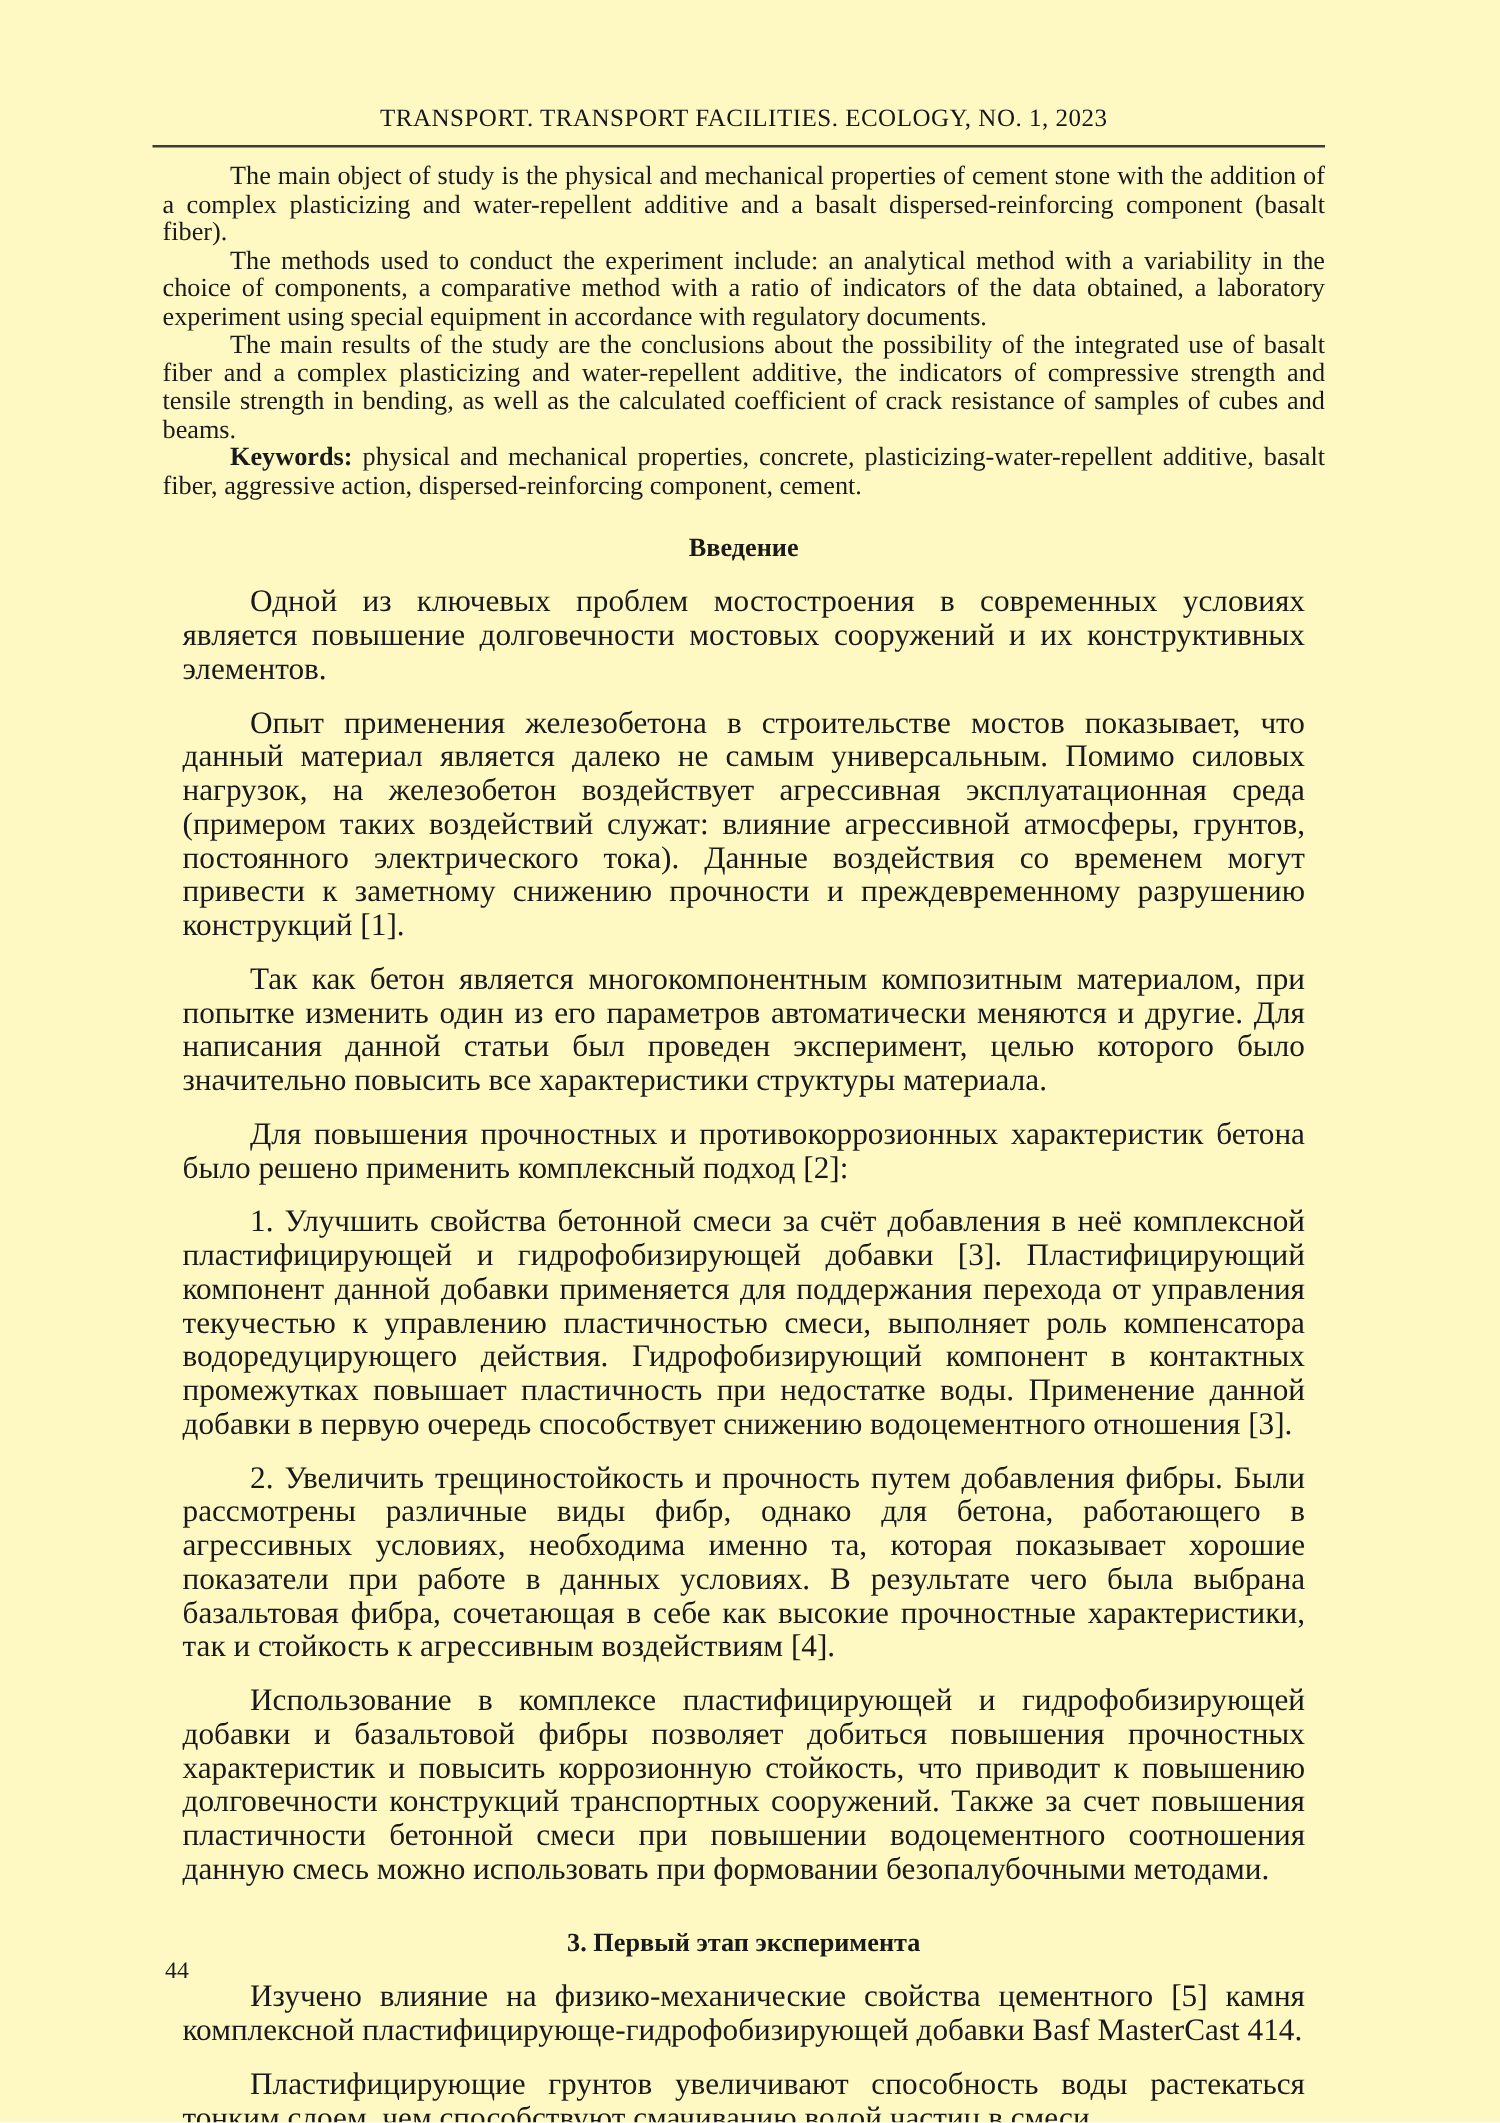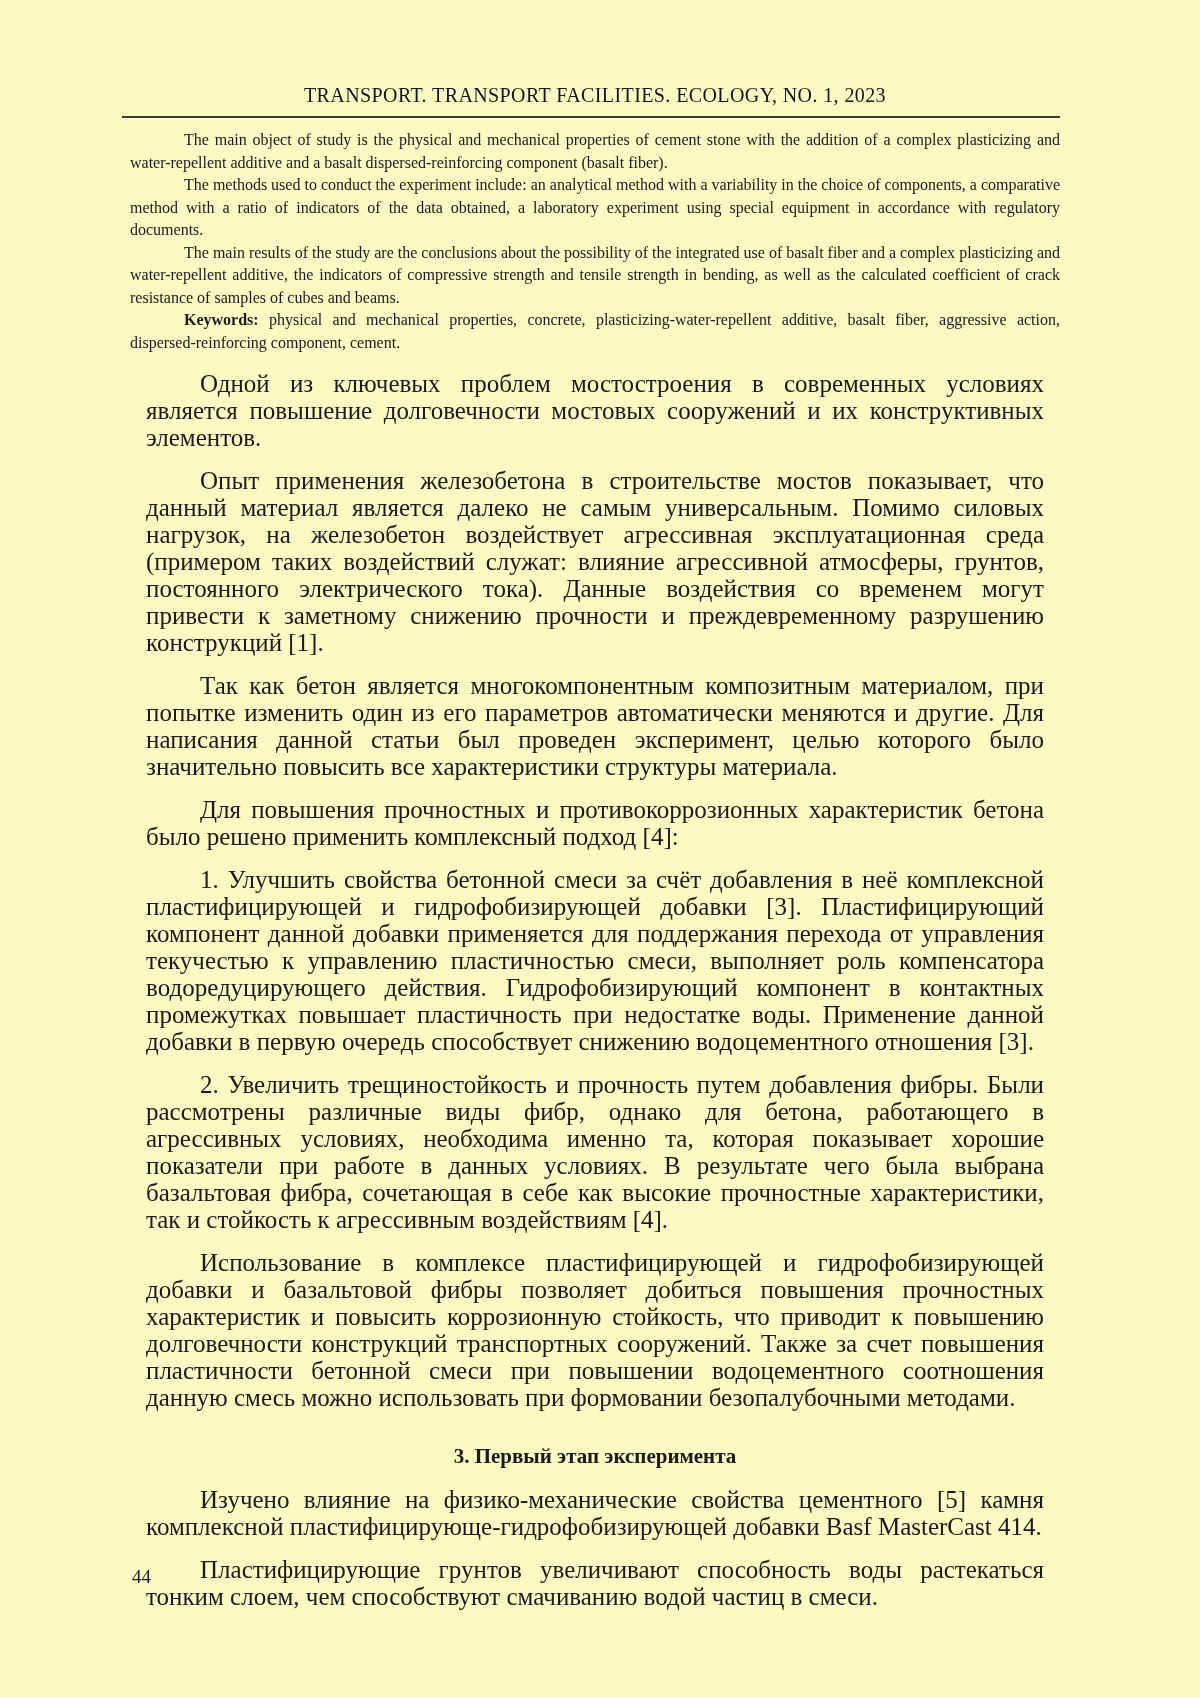--- a/index.html
+++ b/index.html
@@ -34,21 +34,21 @@
     margin-top: 9px;
     margin-left: -8px;
     width: 938px;
     border: none;
     border-top: 2px solid #3c3c3c;
     height: 0;
   }
 
   .abstract {
     margin-top: 11px;
-    font-size: 16px;
+    font-size: 21px;
     line-height: 22.5px;
     text-align: justify;
   }
 
   .abstract p { margin: 0; text-indent: 54px; }
 
   .bold { font-weight: bold; }
 
   .section-heading {
     font-size: 21px;
@@ -88,26 +88,27 @@
 
     <hr class="header-rule">
 
     <section class="abstract">
       <p lang="en">The main object of study is the physical and mechanical properties of cement stone with the addition of a complex plasticizing and water-repellent additive and a basalt dispersed-reinforcing component (basalt fiber).</p>
       <p lang="en">The methods used to conduct the experiment include: an analytical method with a variability in the choice of components, a comparative method with a ratio of indicators of the data obtained, a laboratory experiment using special equipment in accordance with regulatory documents.</p>
       <p lang="en">The main results of the study are the conclusions about the possibility of the integrated use of basalt fiber and a complex plasticizing and water-repellent additive, the indicators of compressive strength and tensile strength in bending, as well as the calculated coefficient of crack resistance of samples of cubes and beams.</p>
       <p lang="en"><span class="bold">Keywords:</span> <span>physical and mechanical properties, concrete, plasticizing-water-repellent additive, basalt fiber, aggressive action, dispersed-reinforcing component, cement.</span></p>
     </section>
 
+    <div class="section-heading">Введение</div>
 
     <section class="body-ru">
       <p lang="ru">Одной из ключевых проблем мостостроения в современных условиях является повышение долговечности мостовых сооружений и их конструктивных элементов.</p>
       <p lang="ru">Опыт применения железобетона в строительстве мостов показывает, что данный материал является далеко не самым универсальным. Помимо силовых нагрузок, на железобетон воздействует агрессивная эксплуатационная среда (примером таких воздействий служат: влияние агрессивной атмосферы, грунтов, постоянного электрического тока). Данные воздействия со временем могут привести к заметному снижению прочности и преждевременному разрушению конструкций [1].</p>
       <p lang="ru">Так как бетон является многокомпонентным композитным материалом, при попытке изменить один из его параметров автоматически меняются и другие. Для написания данной статьи был проведен эксперимент, целью которого было значительно повысить все характеристики структуры материала.</p>
-      <p lang="ru">Для повышения прочностных и противокоррозионных характеристик бетона было решено применить комплексный подход [4]:</p>
+      <p lang="ru">Для повышения прочностных и противокоррозионных характеристик бетона было решено применить комплексный подход [2]:</p>
       <p lang="ru">1. Улучшить свойства бетонной смеси за счёт добавления в неё комплексной пластифицирующей и гидрофобизирующей добавки [3]. Пластифицирующий компонент данной добавки применяется для поддержания перехода от управления текучестью к управлению пластичностью смеси, выполняет роль компенсатора водоредуцирующего действия. Гидрофобизирующий компонент в контактных промежутках повышает пластичность при недостатке воды. Применение данной добавки в первую очередь способствует снижению водоцементного отношения [3].</p>
       <p lang="ru">2. Увеличить трещиностойкость и прочность путем добавления фибры. Были рассмотрены различные виды фибр, однако для бетона, работающего в агрессивных условиях, необходима именно та, которая показывает хорошие показатели при работе в данных условиях. В результате чего была выбрана базальтовая фибра, сочетающая в себе как высокие прочностные характеристики, так и стойкость к агрессивным воздействиям [4].</p>
       <p lang="ru">Использование в комплексе пластифицирующей и гидрофобизирующей добавки и базальтовой фибры позволяет добиться повышения прочностных характеристик и повысить коррозионную стойкость, что приводит к повышению долговечности конструкций транспортных сооружений. Также за счет повышения пластичности бетонной смеси при повышении водоцементного соотношения данную смесь можно использовать при формовании безопалубочными методами.</p>
     </section>
 
     <div class="section-heading second">3. Первый этап эксперимента</div>
 
     <section class="body-ru">
       <p lang="ru">Изучено влияние на физико-механические свойства цементного [5] камня комплексной пластифицирующе-гидрофобизирующей добавки Basf MasterCast 414.</p>
       <p lang="ru">Пластифицирующие грунтов увеличивают способность воды растекаться тонким слоем, чем способствуют смачиванию водой частиц в смеси.</p>

